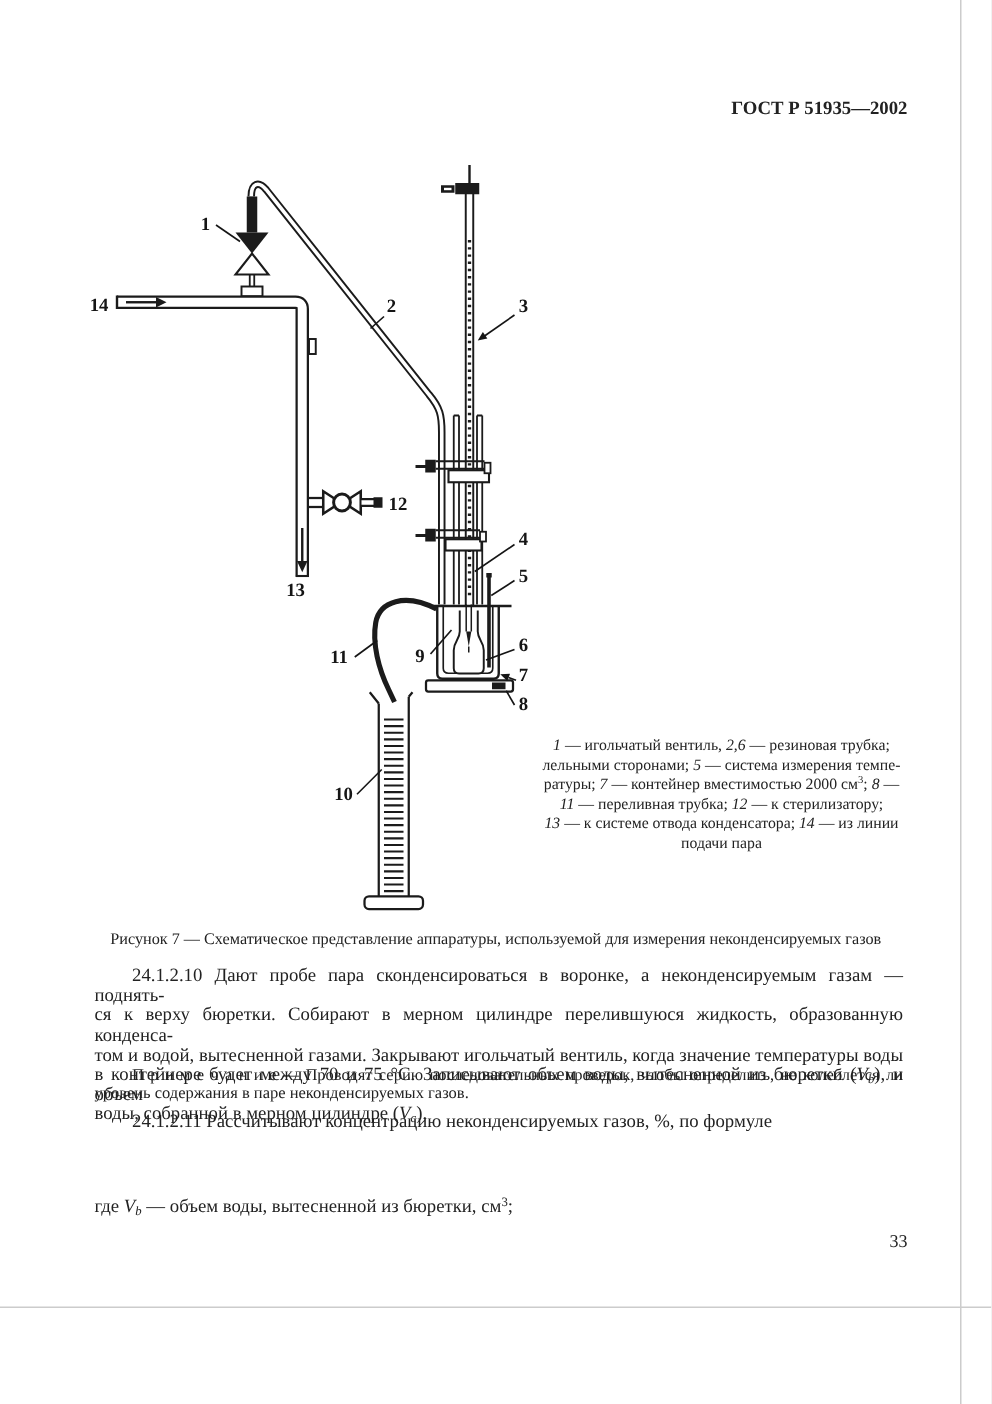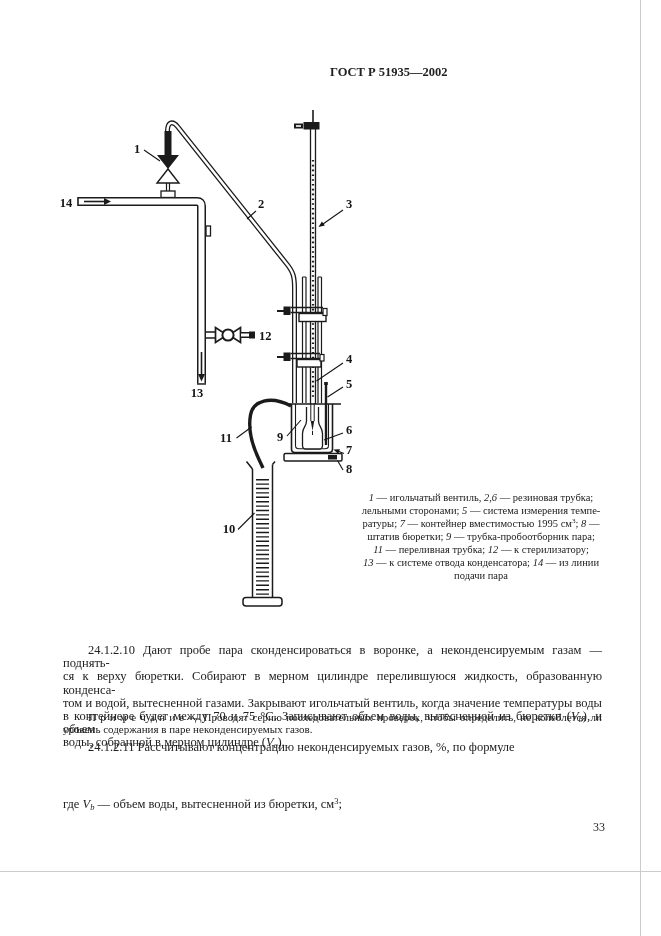--- a/index.html
+++ b/index.html
@@ -1,21 +1,21 @@
 <!DOCTYPE html>
 <html><head>
 <meta charset="utf-8">
 <style>
   html,body{margin:0;padding:0;background:#e8e8e8;}
   .page{
     position:relative;width:661px;height:936px;background:#ffffff;
     font-family:"Liberation Serif","DejaVu Serif",serif;color:#222;overflow:hidden;
   }
   .abs{position:absolute;}
-  .header{top:65px;left:330px;width:275px;text-align:left;font-weight:bold;font-size:12.5px;}
+  .header{top:65px;left:330px;width:275px;text-align:right;font-weight:bold;font-size:12.5px;}
   .intro{top:84px;left:63px;width:539px;font-size:12.5px;line-height:13.5px;}
   .legend-block{top:491px;left:333px;width:296px;font-size:10.5px;line-height:13px;}
   .legend-block .rline{text-align:center;}
   .caption{top:620px;left:40px;width:581px;text-align:center;font-size:10.8px;}
   .p10{top:644px;left:63px;width:539px;font-size:12.5px;line-height:13.2px;}
   .note{top:712px;left:63px;width:539px;font-size:11px;line-height:11.9px;}
   .p11{top:740px;left:63px;width:539px;font-size:12.5px;text-indent:25px;}
   .formula{top:760px;left:95px;height:38px;display:flex;align-items:center;font-size:12.5px;}
   .formula .gap{width:6px;display:inline-block;}
   .frac{display:inline-flex;flex-direction:column;align-items:center;margin:0 1px;}
@@ -173,27 +173,27 @@
       <text x="226" y="442">11</text>
       <text x="259" y="340" text-anchor="start">12</text>
       <text x="197" y="397">13</text>
       <text x="66" y="207">14</text>
     </g>
   </svg>
 
   <div class="abs legend-block">
       <div class="rline rfirst"><em>1</em><span> — игольчатый вентиль, </span><em>2,6</em><span> — резиновая трубка;</span></div>
       <div class="rline"><span>лельными сторонами; </span><em>5</em><span> — система измерения темпе-</span></div>
-      <div class="rline"><span>ратуры; </span><em>7</em><span> — контейнер вместимостью 1995 см</span><sup>3</sup><span>; </span><em>8</em><span> —</span></div>
-      <div class="rline"><span>штатив бюретки; </span><em>9</em><span> — трубка-пробоотборник пара;</span></div>
+      <div class="rline"><span>ратуры; </span><em>7</em><span> — контейнер вместимостью 2000 см</span><sup>3</sup><span>; </span><em>8</em><span> —</span></div>
       <div class="rline"><em>11</em><span> — переливная трубка; </span><em>12</em><span> — к стерилизатору;</span></div>
       <div class="rline"><em>13</em><span> — к системе отвода конденсатора; </span><em>14</em><span> — из линии</span></div>
       <div class="rline rlast"><span>подачи пара</span></div>
     </div>
 
+  <div class="abs caption">Рисунок 7 — Схематическое представление аппаратуры, используемой для измерения неконденсируемых газов</div>
 
   <div class="abs p10 just indent">
       <div class="rline rfirst"><span>24.1.2.10 Дают пробе пара сконденсироваться в воронке, а неконденсируемым газам — поднять-</span></div>
       <div class="rline"><span>ся к верху бюретки. Собирают в мерном цилиндре перелившуюся жидкость, образованную конденса-</span></div>
       <div class="rline"><span>том и водой, вытесненной газами. Закрывают игольчатый вентиль, когда значение температуры воды</span></div>
       <div class="rline"><span>в контейнере будет между 70 и 75 °С. Записывают объем воды, вытесненной из бюретки (</span><em>V</em><sub>b</sub><span>), и объем</span></div>
       <div class="rline rlast"><span>воды, собранной в мерном цилиндре (</span><em>V</em><sub>c</sub><span>).</span></div>
     </div>
 
   <div class="abs note just indent">

